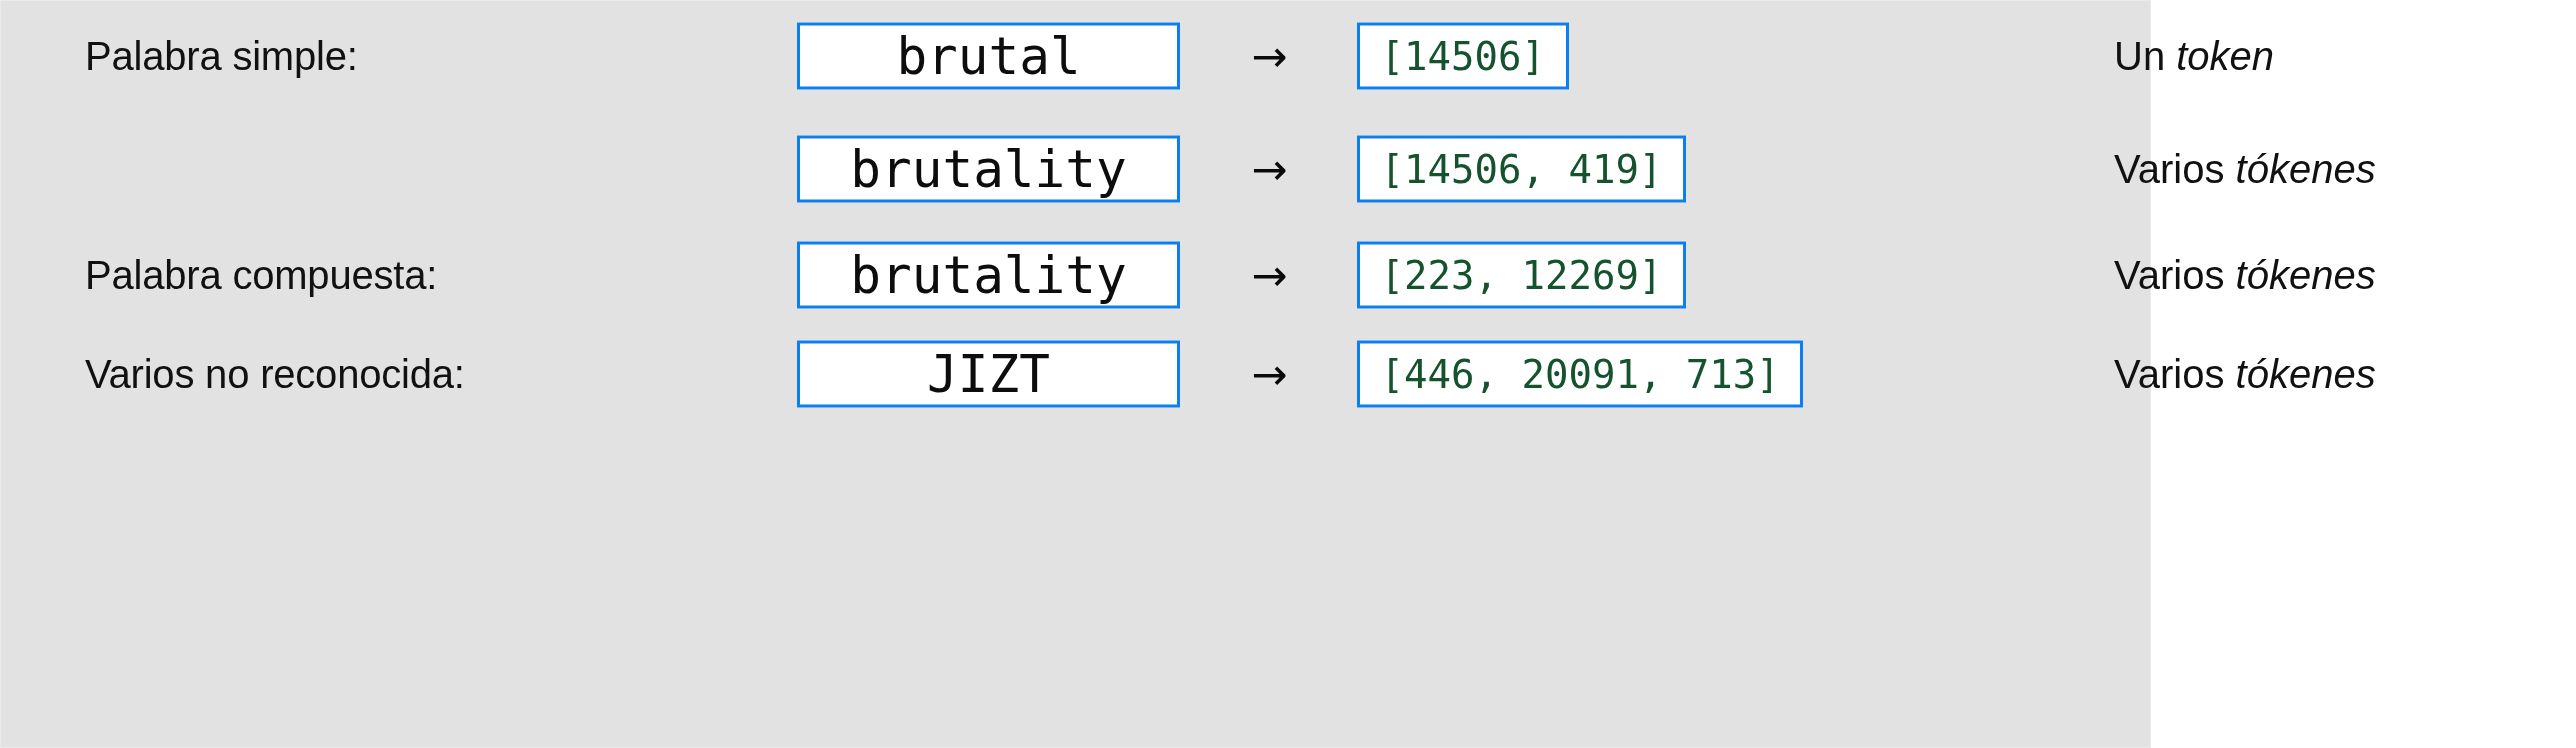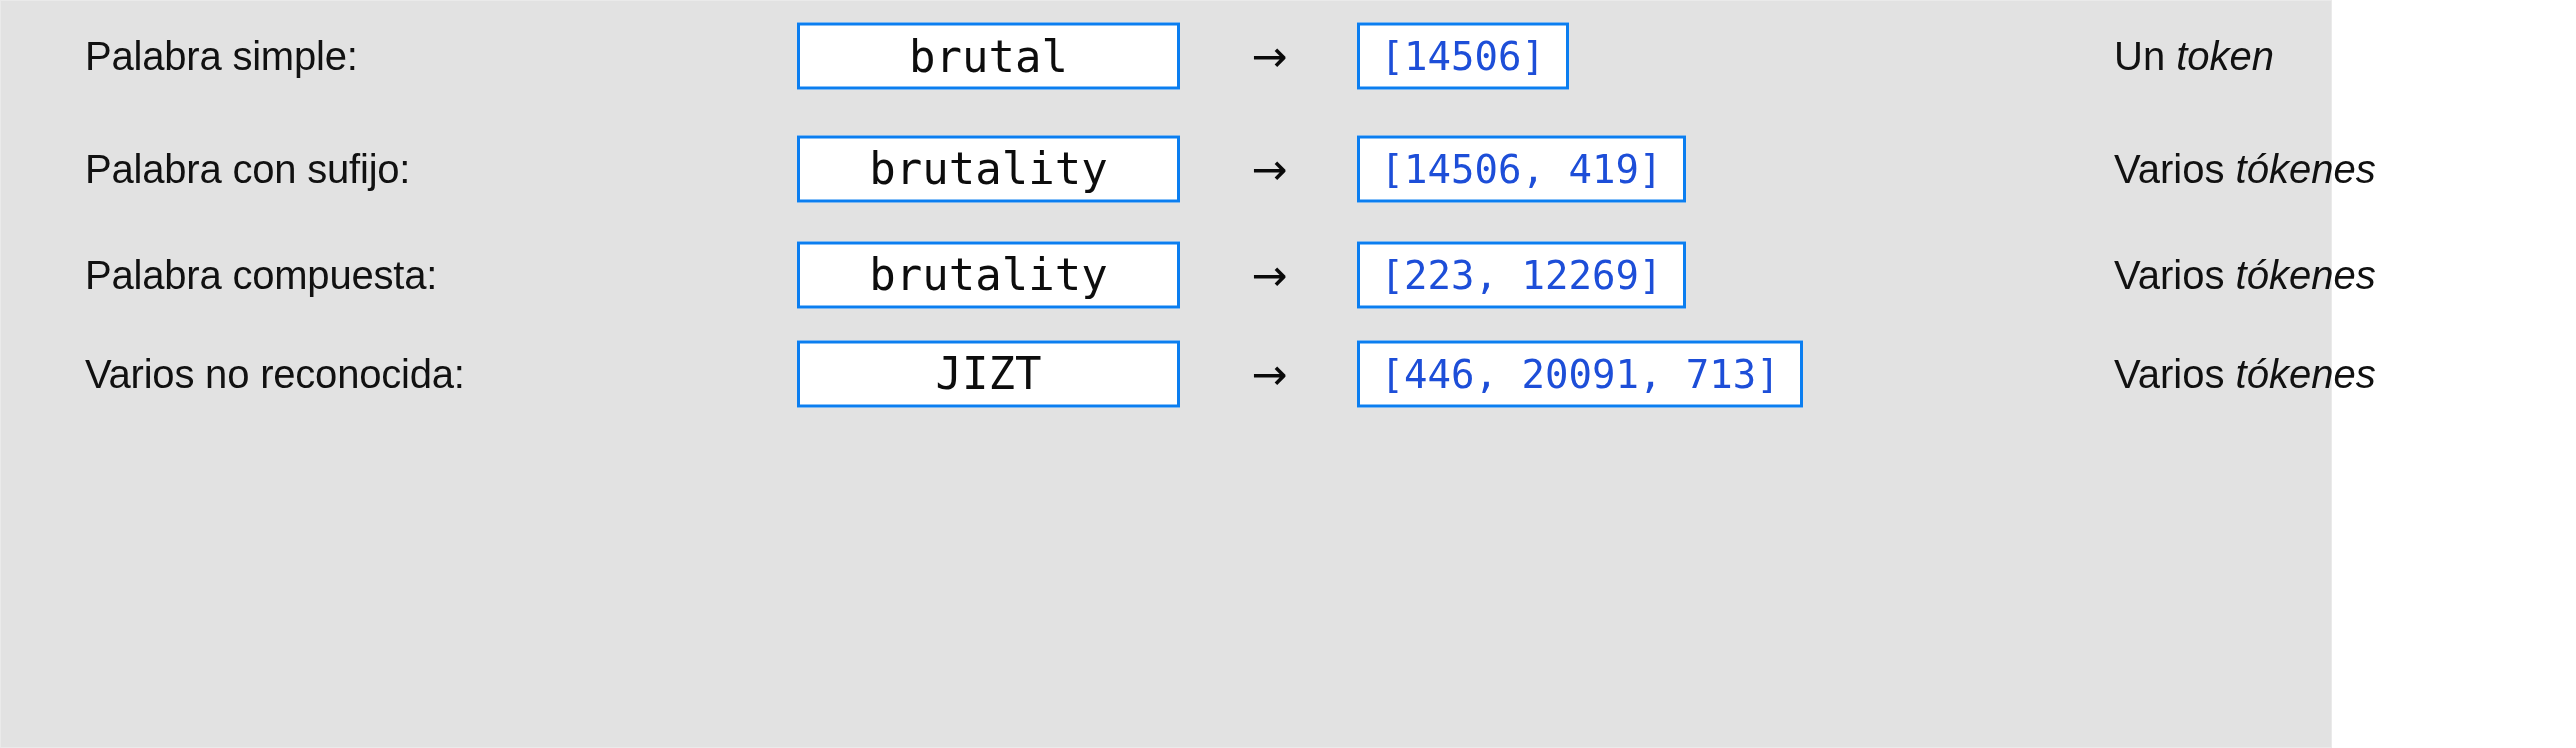--- a/index.html
+++ b/index.html
@@ -9,21 +9,21 @@
   }
   body {
     width: 2576px;
     height: 748px;
     font-family: "Liberation Sans", sans-serif;
     overflow: hidden;
   }
 
   #panel {
     position: relative;
-    width: 2332px;
+    width: 2151px;
     height: 748px;
     background: #e2e2e2;
     box-sizing: border-box;
     border: 0.9px solid #eaeaea;
   }
 
   .row {
     position: absolute;
     left: 0;
     width: 2576px;
@@ -55,21 +55,21 @@
     box-sizing: border-box;
     background: #ffffff;
     border: 3.7px solid #0b7ef0;
     display: flex;
     align-items: center;
     justify-content: center;
   }
 
   .word-text {
     font-family: "DejaVu Sans Mono", "Liberation Mono", monospace;
-    font-size: 44px;
+    font-size: 51px;
     color: #0d0d0d;
     line-height: 1;
     white-space: pre;
   }
 
   .arrow {
     position: absolute;
     left: 1234px;
     top: 50%;
     transform: translateY(-50%);
@@ -92,21 +92,21 @@
     border: 3.7px solid #0b7ef0;
     display: inline-flex;
     align-items: center;
     justify-content: center;
     padding: 0 20.6px;
   }
 
   .token-text {
     font-family: "DejaVu Sans Mono", "Liberation Mono", monospace;
     font-size: 39px;
-    color: #1d4ed8;
+    color: #14532d;
     line-height: 1;
     white-space: pre;
   }
 
   .note {
     position: absolute;
     left: 2113px;
     top: 50%;
     transform: translateY(-50%);
     font-family: "Liberation Sans", sans-serif;
@@ -135,21 +135,20 @@
       <span class="word-text">brutal</span>
     </div>
     <div class="arrow">→</div>
     <div class="token-box">
       <span class="token-text">[14506]</span>
     </div>
     <div class="note"><span>Un </span><span class="em">token</span></div>
   </div>
 
   <div class="row" id="row-1">
-    <div class="row-label">Palabra con sufijo:</div>
     <div class="word-box">
       <span class="word-text">brutality</span>
     </div>
     <div class="arrow">→</div>
     <div class="token-box">
       <span class="token-text">[14506, 419]</span>
     </div>
     <div class="note"><span>Varios </span><span class="em">tókenes</span></div>
   </div>
 

